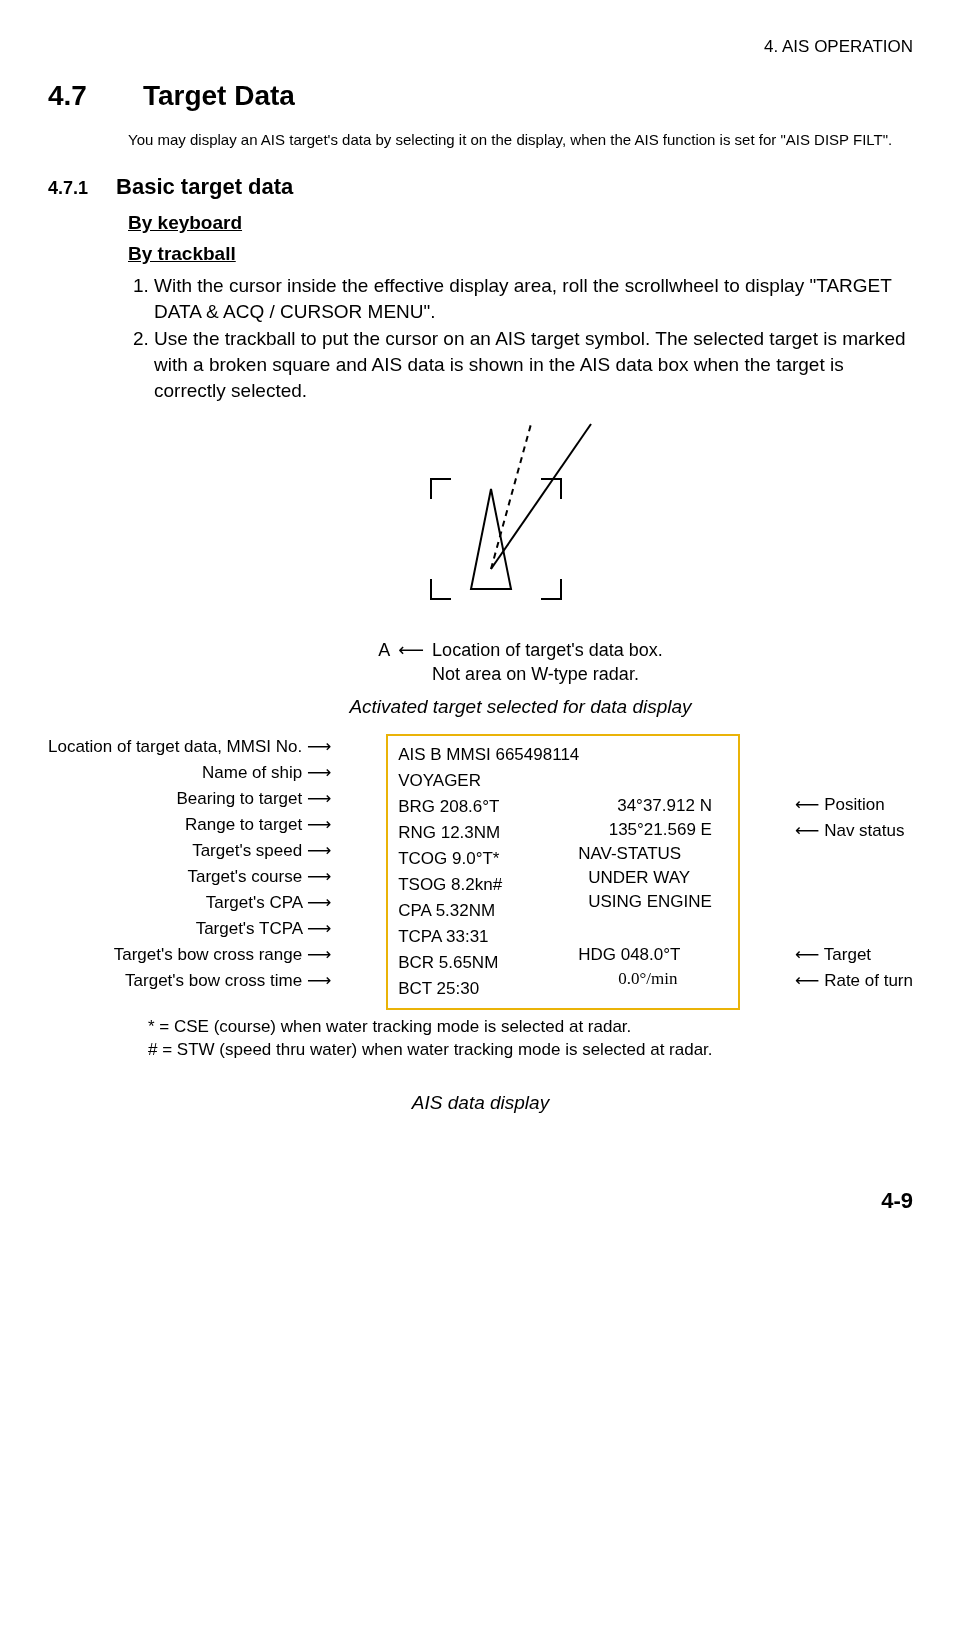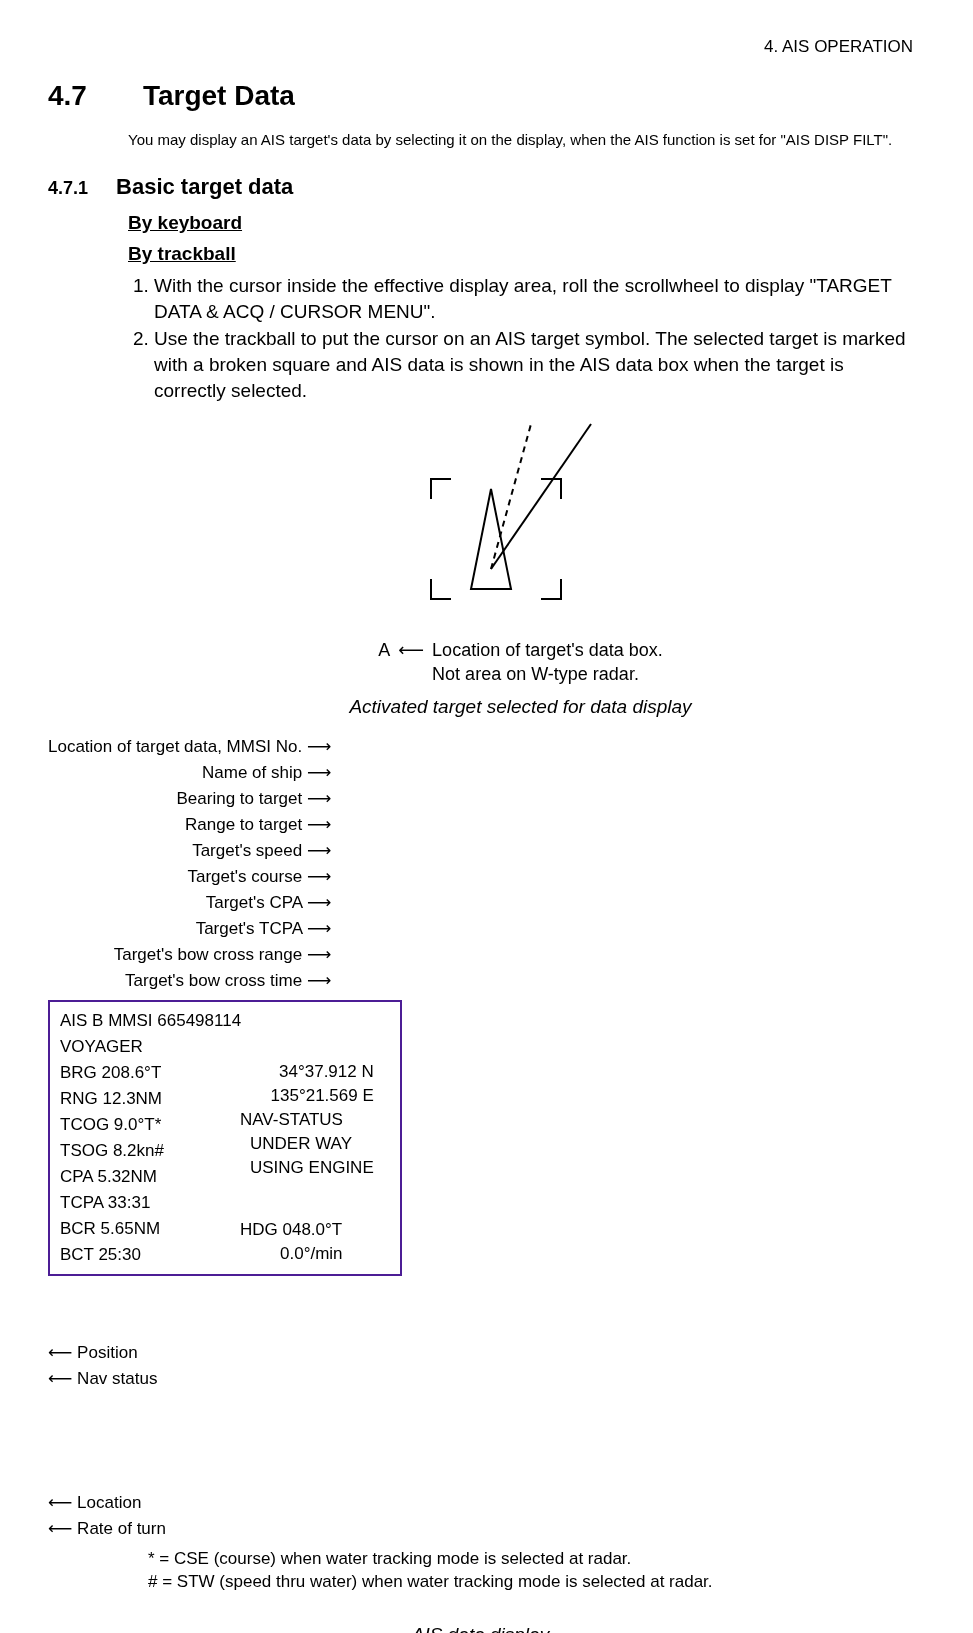--- a/index.html
+++ b/index.html
@@ -23,34 +23,34 @@
   .section-body { margin-left: 80px; }
   .subhead { font-weight: bold; text-decoration: underline; margin-top: 6px; margin-bottom: 6px; }
   ol.steps { padding-left: 26px; margin: 4px 0 16px 0; }
   ol.steps li { margin-bottom: 2px; }
   .fig1-wrap { text-align: center; margin: 10px 0 4px 0; }
   .fig1-wrap svg { display: inline-block; }
   .fig1-caption-row { margin-top: 2px; font-size: 18px; }
   .fig1-title { font-style: italic; text-align: center; font-size: 19px; margin-top: 8px; margin-bottom: 14px; }
 
   
-  .fig2 { display: flex; align-items: flex-start; justify-content: space-between; gap: 6px; font-size: 17px; flex-direction: column; }
+  .fig2 { display: flex; align-items: flex-start; justify-content: space-between; font-size: 17px; }
   .callouts-left { text-align: right; display: flex; flex-direction: column; }
   .callouts-left .row { height: 26px; line-height: 26px; white-space: nowrap; }
   .arrow-r::after { content: " \27F6"; }
   .callouts-right { text-align: left; display: flex; flex-direction: column; }
   .callouts-right .row { height: 26px; line-height: 26px; white-space: nowrap; }
   .arrow-l::before { content: "\27F5  "; }
 
-  .databox { border: 2px solid #4c1d95; padding: 6px 10px; width: 330px; position: relative; }
+  .databox { border: 2px solid #eab308; padding: 6px 10px; width: 330px; position: relative; }
   .databox .row { height: 26px; line-height: 26px; white-space: nowrap; }
   .databox .rcol { position: absolute; left: 190px; font-size: 17px; }
   .rcol .rline { height: 24px; line-height: 24px; }
   .rcol.top { top: 58px; }
-  .rcol.bot { bottom: 8px; }
+  .rcol.bot { bottom: 17px; }
 
   .footnotes { margin-left: 100px; font-size: 17px; margin-top: 6px; }
   .fig2-title { font-style: italic; text-align: center; font-size: 19px; margin-top: 28px; }
   .pagenum { text-align: right; font-weight: bold; font-size: 22px; margin-top: 70px; }
 </style>
 </head>
 <body>
 
 <div class="running-head">4. AIS OPERATION</div>
 
@@ -134,30 +134,30 @@
 
     <div class="rcol top">
       <div class="rline" style="text-align:right;">34°37.912 N</div>
       <div class="rline" style="text-align:right;">135°21.569 E</div>
       <div class="rline">NAV-STATUS</div>
       <div class="rline" style="padding-left:10px;">UNDER WAY</div>
       <div class="rline" style="padding-left:10px;">USING ENGINE</div>
     </div>
     <div class="rcol bot">
       <div class="rline">HDG 048.0°T</div>
-      <div class="rline" style="padding-left:40px;">0.0°/min</div>
+      <div class="rline" style="padding-left:40px;font-family:Liberation Serif, serif;">0.0°/min</div>
     </div>
   </div>
 
   <div class="callouts-right">
     <div class="row" style="height:58px;"></div>
     <div class="row arrow-l">Position</div>
     <div class="row arrow-l">Nav status</div>
     <div class="row" style="height:98px;"></div>
-    <div class="row arrow-l">Location</div>
+    <div class="row arrow-l">Target</div>
     <div class="row arrow-l">Rate of turn</div>
   </div>
 
 </div>
 
 <div class="footnotes">
   <div>* = CSE (course) when water tracking mode is selected at radar.</div>
   <div># = STW (speed thru water) when water tracking mode is selected at radar.</div>
 </div>
 

